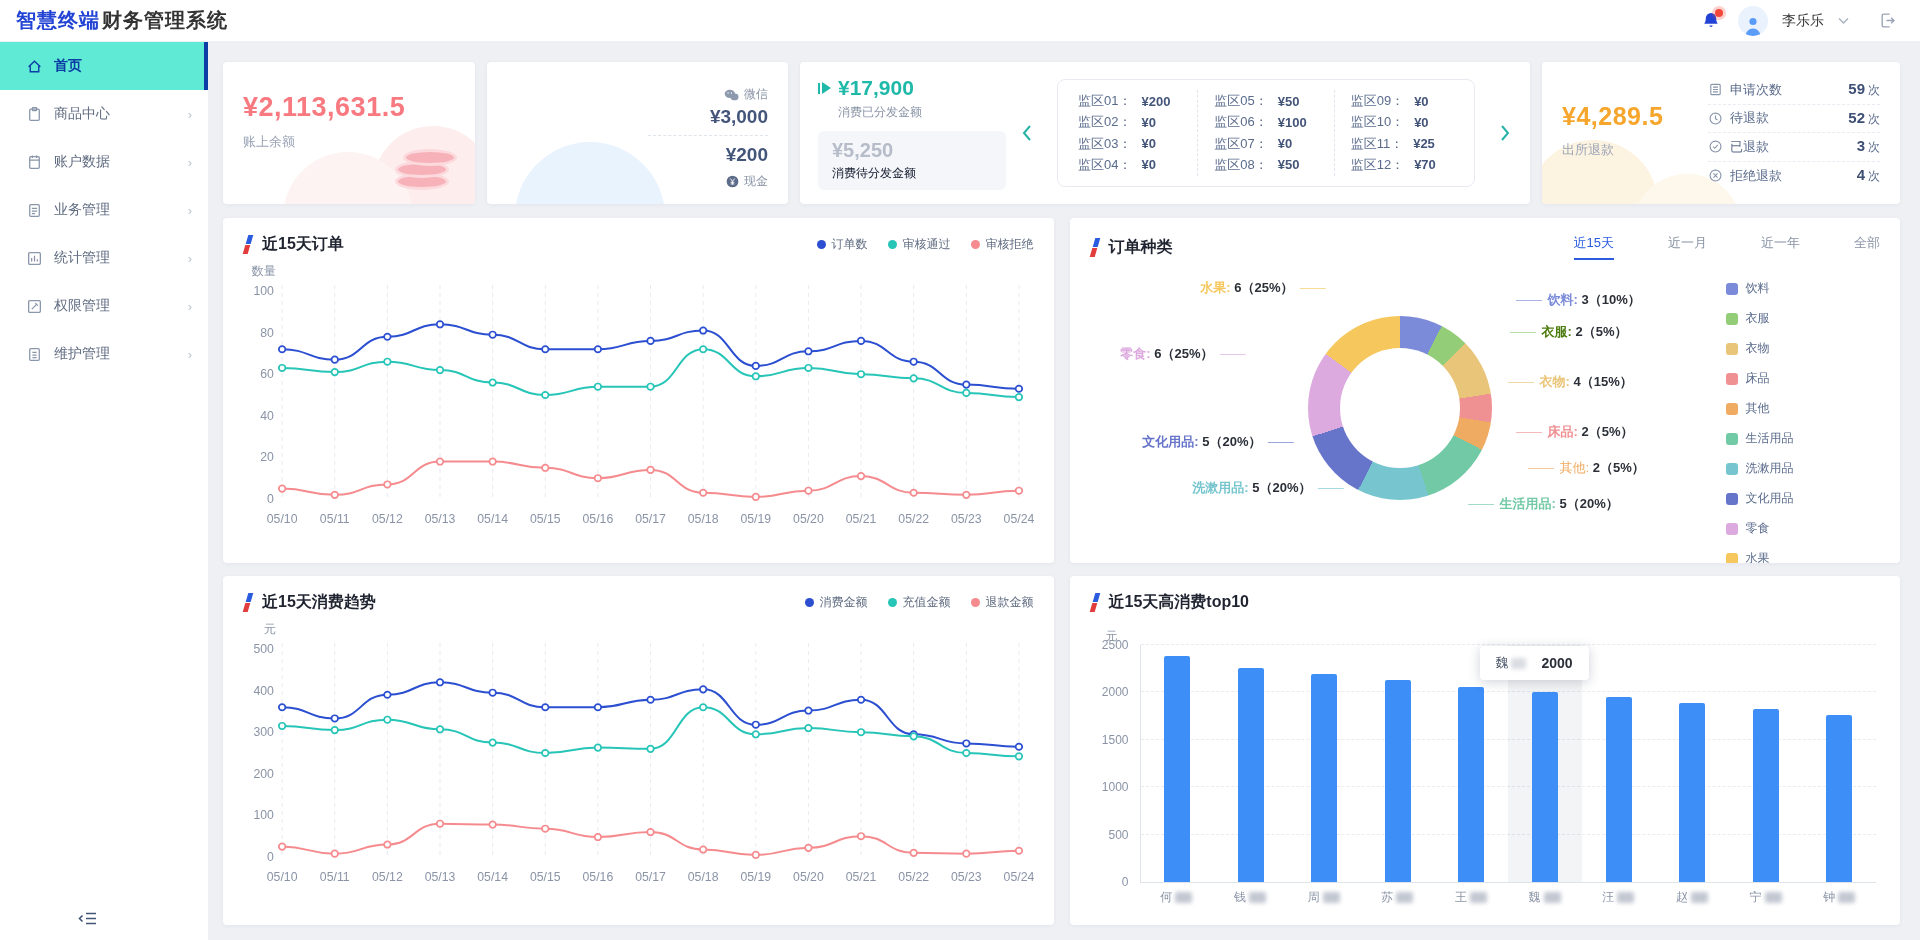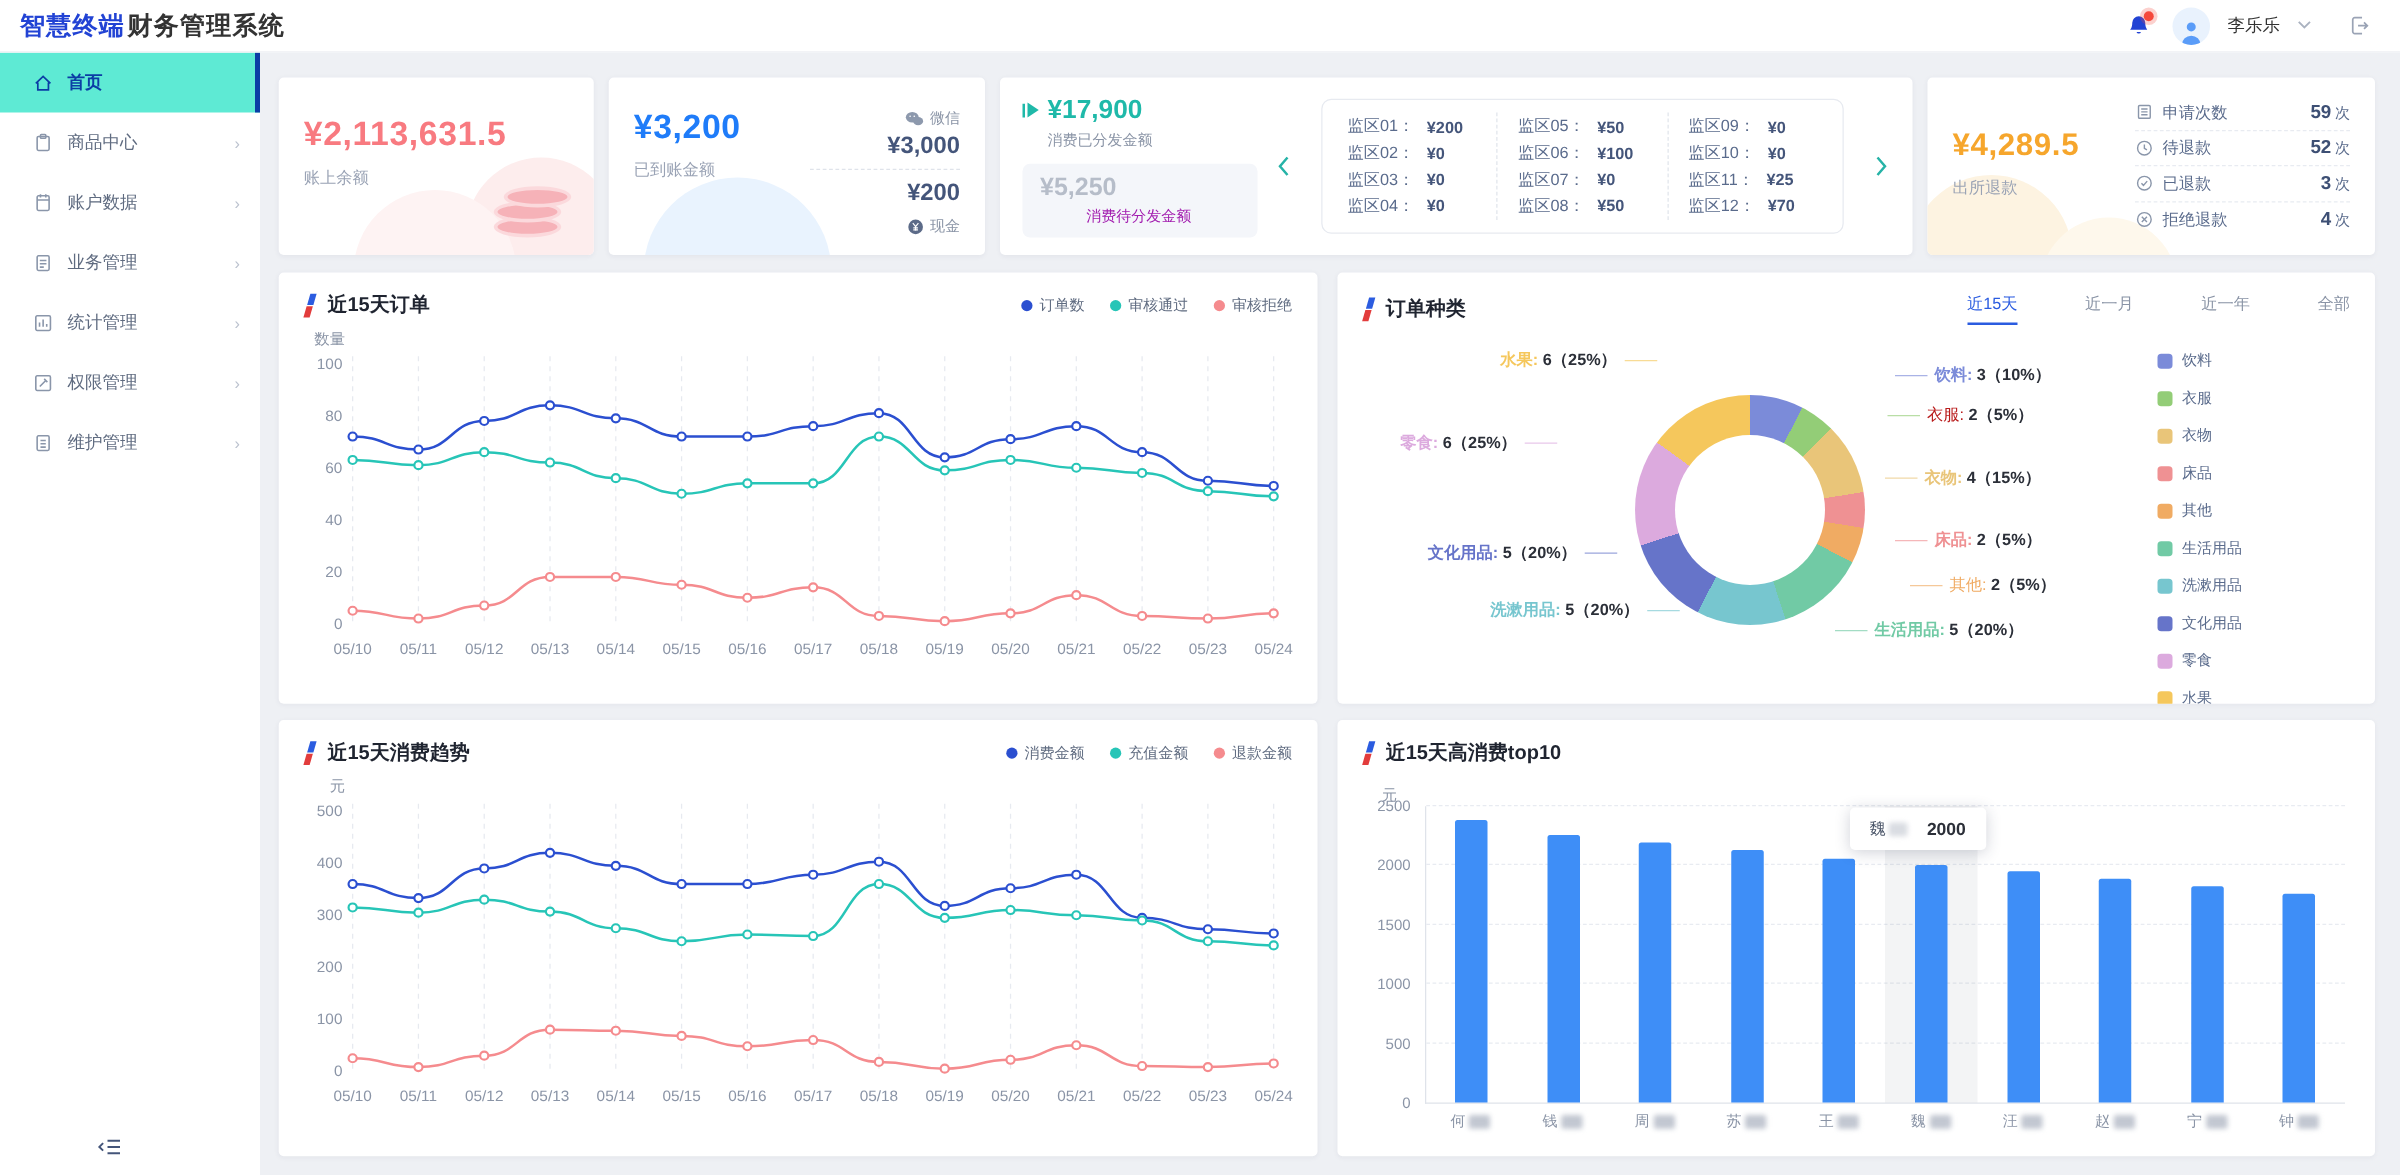--- a/index.html
+++ b/index.html
@@ -55,21 +55,21 @@
   .sc-dist { flex:1; }
   .sc-dist .stat-inner { display:flex; padding:14px 18px; }
   .dist-left { width:188px; display:flex; flex-direction:column; }
   .dist-top { display:flex; align-items:center; gap:7px; }
   .playbar { width:2px; height:11px; background:#1fb9a9; }
   .playtri { width:0; height:0; border-left:9px solid #1fb9a9; border-top:6px solid transparent; border-bottom:6px solid transparent; }
   .dist-num { font-size:21px; font-weight:bold; color:#1fb9a9; }
   .dist-label { font-size:12px; color:#8a94a6; margin:4px 0 0 20px; }
   .dist-panel { margin-top:auto; background:#f4f6fa; border-radius:6px; padding:8px 14px; }
   .dist-pv { font-size:20px; font-weight:bold; color:#b6bdc9; }
-  .dist-pl { font-size:12px; color:#a21caf; margin-top:3px;margin-left:37px; }
+  .dist-pl { font-size:12px; color:#0f172a; margin-top:3px; }
   .carousel { flex:1; display:flex; align-items:center; gap:23px; padding-left:14px; }
   .car-arrow { color:#26b3a7; cursor:pointer; display:flex; }
   .zones-box { flex:1; border:1px solid #e7eaf0; border-radius:8px; padding:10px 4px; display:flex; height:108px; }
   .zone-col { flex:1; padding:2px 16px; display:flex; flex-direction:column; justify-content:space-between; }
   .zone-col + .zone-col { border-left:1px dashed #e0e4eb; }
   .zone-row { display:flex; align-items:center; font-size:13px; color:#5a6b8c; }
   .zone-val { margin-left:10px; font-weight:bold; color:#44557a; }
 
   .sc-refund { width:358px; }
   .sc-refund .stat-inner { display:flex; padding:14px 20px; }
@@ -257,24 +257,20 @@
       <i class="coin" style="right:18px;bottom:38px"></i>
       <div class="stat-inner">
         <div class="big-num" style="color:#f87a80">¥2,113,631.5</div>
         <div class="stat-label">账上余额</div>
       </div>
     </div>
 
     <div class="card sc-arrived">
       <i class="deco" style="width:150px;height:150px;background:#e9f3fe;left:28px;bottom:-88px"></i>
       <div class="stat-inner">
-        <div>
-          <div class="big-num" style="color:#1f7cf9">¥3,200</div>
-          <div class="stat-label">已到账金额</div>
-        </div>
         <div class="pay-col">
           <div class="pay-label">
             <svg width="15" height="12" viewBox="0 0 18 14">
                 <ellipse cx="7" cy="5.6" rx="6.2" ry="5" fill="#8d99ad"></ellipse>
                 <ellipse cx="12.6" cy="9.3" rx="4.8" ry="4" fill="#8d99ad"></ellipse>
                 <circle cx="4.9" cy="4.6" r="0.8" fill="#fff"></circle>
                 <circle cx="8.9" cy="4.6" r="0.8" fill="#fff"></circle>
               </svg>
             <span>微信</span>
           </div>
@@ -558,21 +554,21 @@
         <div class="tabs" id="tabs1">
             <span class="tab active">近15天</span>
             <span class="tab">近一月</span>
             <span class="tab">近一年</span>
             <span class="tab">全部</span>
           </div>
       </div>
       <div class="donut" id="donut" style="left: 238px; top: 98px; width: 184px; height: 184px; background: conic-gradient(rgb(123, 139, 217) 0deg, rgb(123, 139, 217) 27deg, rgb(147, 205, 119) 27deg, rgb(147, 205, 119) 45deg, rgb(233, 197, 121) 45deg, rgb(233, 197, 121) 81deg, rgb(239, 145, 147) 81deg, rgb(239, 145, 147) 99deg, rgb(240, 171, 99) 99deg, rgb(240, 171, 99) 117deg, rgb(113, 202, 165) 117deg, rgb(113, 202, 165) 162deg, rgb(119, 198, 207) 162deg, rgb(119, 198, 207) 207deg, rgb(102, 116, 201) 207deg, rgb(102, 116, 201) 252deg, rgb(220, 170, 222) 252deg, rgb(220, 170, 222) 306deg, rgb(245, 199, 92) 306deg, rgb(245, 199, 92) 360deg);"></div>
       <div id="callouts">
           <div class="callout right" style="left: 440px; top: 82px;"><i class="stub" style="background:#7b8bd9"></i><span style="color:#7b8bd9;font-weight:bold">饮料:</span> <b>3（10%）</b></div>
-          <div class="callout right" style="left: 434px; top: 114px;"><i class="stub" style="background:#93cd77"></i><span style="color:#b91c1c;font-weight:normal">衣服:</span> <b>2（5%）</b></div>
+          <div class="callout right" style="left: 434px; top: 114px;"><i class="stub" style="background:#93cd77"></i><span style="color:#4d7c0f;font-weight:bold">衣服:</span> <b>2（5%）</b></div>
           <div class="callout right" style="left: 432px; top: 164px;"><i class="stub" style="background:#e9c579"></i><span style="color:#e9c579;font-weight:bold">衣物:</span> <b>4（15%）</b></div>
           <div class="callout right" style="left: 440px; top: 214px;"><i class="stub" style="background:#ef9193"></i><span style="color:#ef9193;font-weight:bold">床品:</span> <b>2（5%）</b></div>
           <div class="callout right" style="left: 452px; top: 250px;"><i class="stub" style="background:#f0ab63"></i><span style="color:#f0ab63;font-weight:normal">其他:</span> <b>2（5%）</b></div>
           <div class="callout right" style="left: 392px; top: 286px;"><i class="stub" style="background:#71caa5"></i><span style="color:#71caa5;font-weight:bold">生活用品:</span> <b>5（20%）</b></div>
           <div class="callout left" style="left: 280px; top: 270px;"><span style="color:#77c6cf;font-weight:bold">洗漱用品:</span> <b>5（20%）</b><i class="stub" style="background:#77c6cf"></i></div>
           <div class="callout left" style="left: 230px; top: 224px;"><span style="color:#6674c9;font-weight:bold">文化用品:</span> <b>5（20%）</b><i class="stub" style="background:#6674c9"></i></div>
           <div class="callout left" style="left: 182px; top: 136px;"><span style="color:#dcaade;font-weight:bold">零食:</span> <b>6（25%）</b><i class="stub" style="background:#dcaade"></i></div>
           <div class="callout left" style="left: 262px; top: 70px;"><span style="color:#f5c75c;font-weight:bold">水果:</span> <b>6（25%）</b><i class="stub" style="background:#f5c75c"></i></div>
         </div>
       <div class="pie-legend" id="pieLegend">

